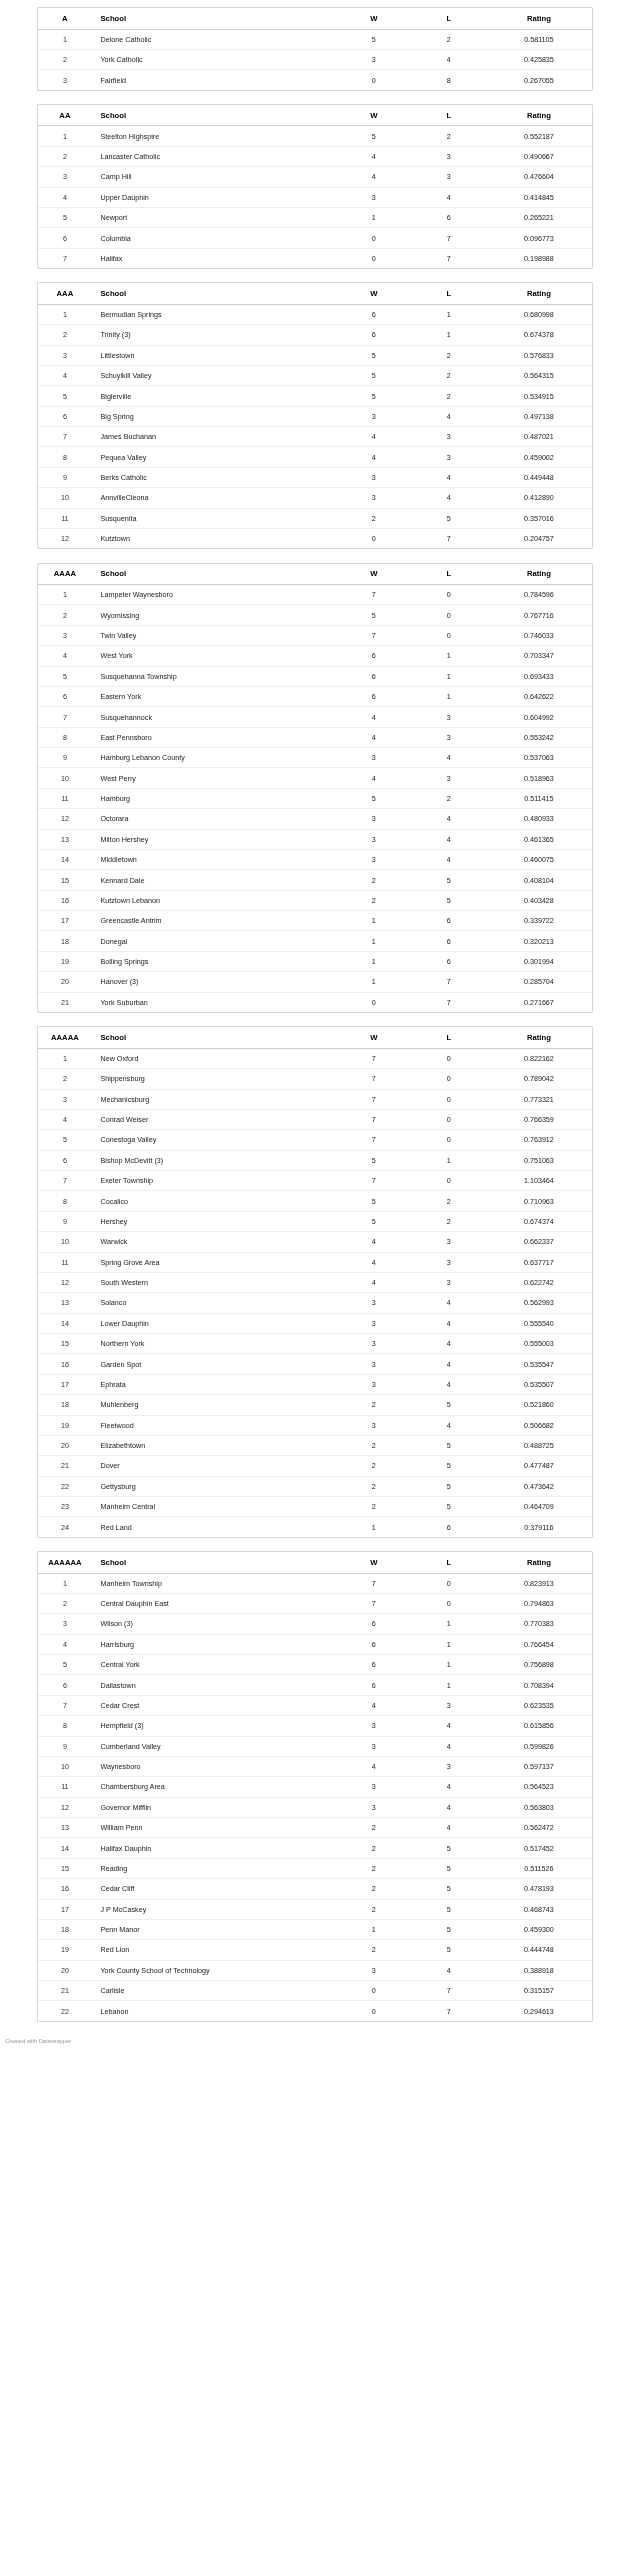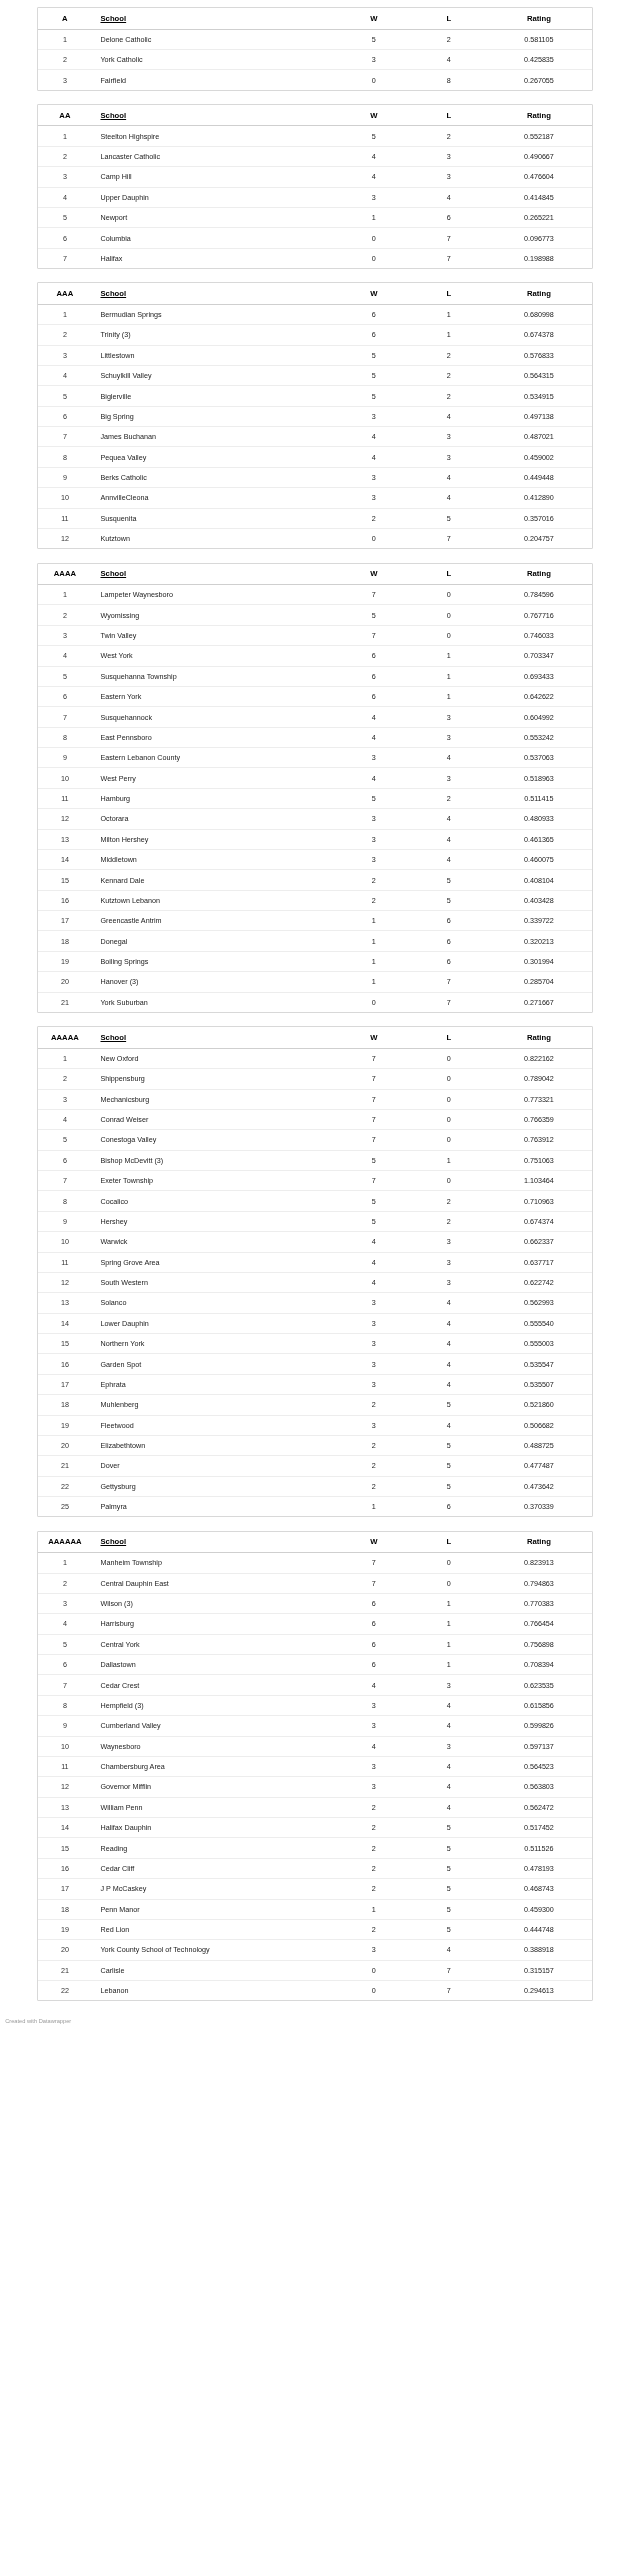--- a/index.html
+++ b/index.html
@@ -46,21 +46,21 @@
     color: #1a1a1a;
   }
   tbody tr:last-child td {
     border-bottom: none;
   }
   .col-rank { width: 9%; }
   .col-school { width: 46%; text-align: left !important; }
   .col-w { width: 13%; }
   .col-l { width: 13%; }
   .col-rating { width: 19%; }
-  thead th.col-school { text-align: left; padding-left: 8.2px; text-decoration: underline; }
+  thead th.col-school { text-align: left; padding-left: 8.2px; }
   tbody td.col-school { text-align: left; padding-left: 8.2px; }
   tbody td.col-rank { color: #333333; }
   .footer {
     font-size: 5.7px;
     color: #9a9a9a;
     padding: 3.1px 0 5.2px 5.2px;
   }
 </style>
 </head>
 <body>
@@ -329,21 +329,21 @@
             </tr>
             <tr>
               <td class="col-rank">8</td>
               <td class="col-school">East Pennsboro</td>
               <td class="col-w">4</td>
               <td class="col-l">3</td>
               <td class="col-rating">0.553242</td>
             </tr>
             <tr>
               <td class="col-rank">9</td>
-              <td class="col-school">Eastern Lebanon County</td>
+              <td class="col-school">Hamburg Lebanon County</td>
               <td class="col-w">3</td>
               <td class="col-l">4</td>
               <td class="col-rating">0.537063</td>
             </tr>
             <tr>
               <td class="col-rank">10</td>
               <td class="col-school">West Perry</td>
               <td class="col-w">4</td>
               <td class="col-l">3</td>
               <td class="col-rating">0.518963</td>
@@ -588,25 +588,32 @@
               <td class="col-rating">0.477487</td>
             </tr>
             <tr>
               <td class="col-rank">22</td>
               <td class="col-school">Gettysburg</td>
               <td class="col-w">2</td>
               <td class="col-l">5</td>
               <td class="col-rating">0.473642</td>
             </tr>
             <tr>
-              <td class="col-rank">25</td>
-              <td class="col-school">Palmyra</td>
+              <td class="col-rank">23</td>
+              <td class="col-school">Manheim Central</td>
+              <td class="col-w">2</td>
+              <td class="col-l">5</td>
+              <td class="col-rating">0.464709</td>
+            </tr>
+            <tr>
+              <td class="col-rank">24</td>
+              <td class="col-school">Red Land</td>
               <td class="col-w">1</td>
               <td class="col-l">6</td>
-              <td class="col-rating">0.370339</td>
+              <td class="col-rating">0.379116</td>
             </tr>
           </tbody>
         </table>
       </div>
       <div class="table-block">
         <table>
           <thead>
             <tr>
               <th class="col-rank">AAAAAA</th>
               <th class="col-school">School</th>

